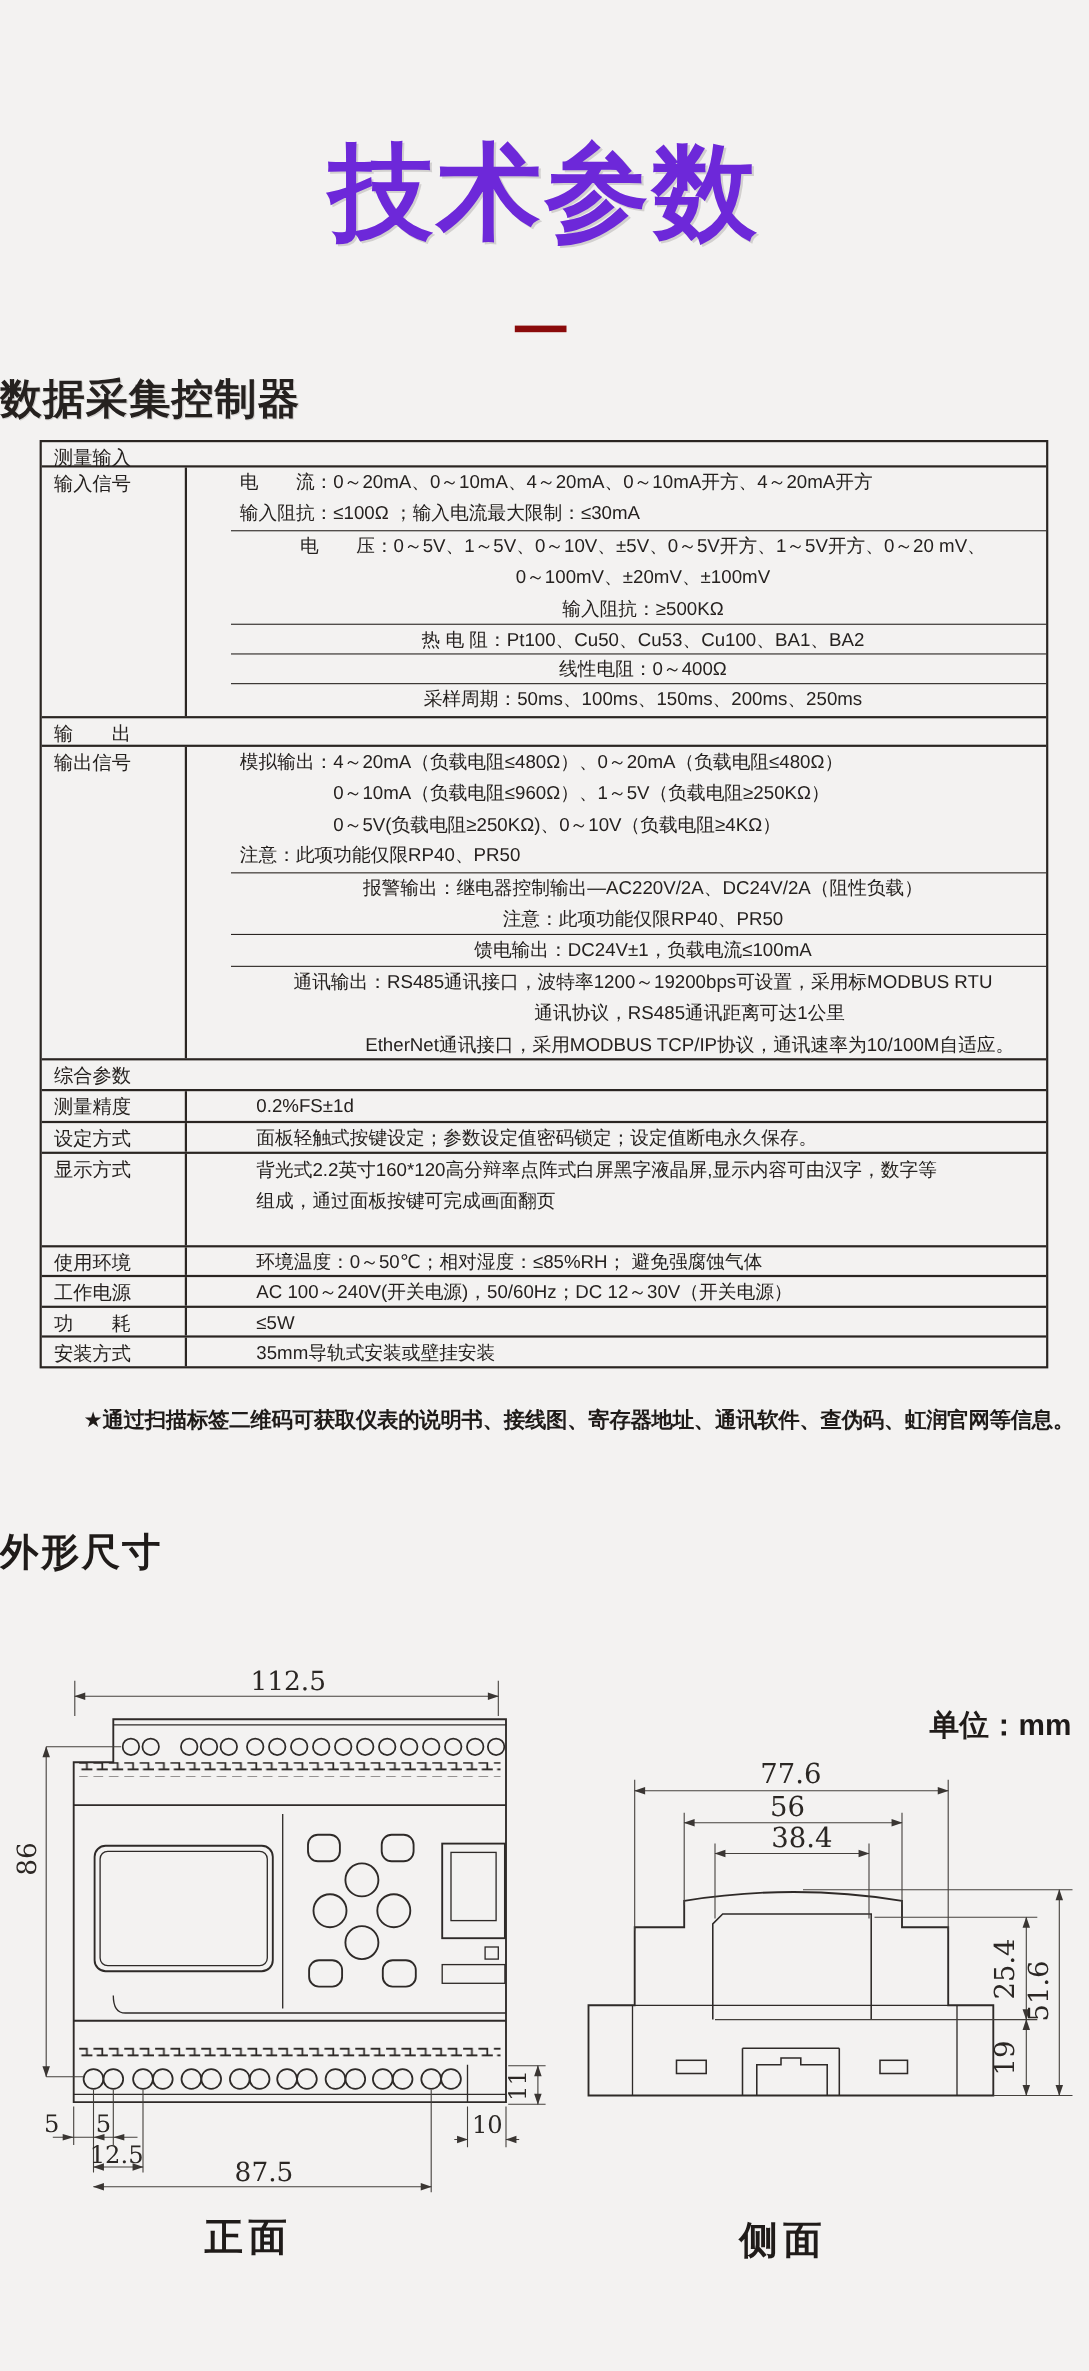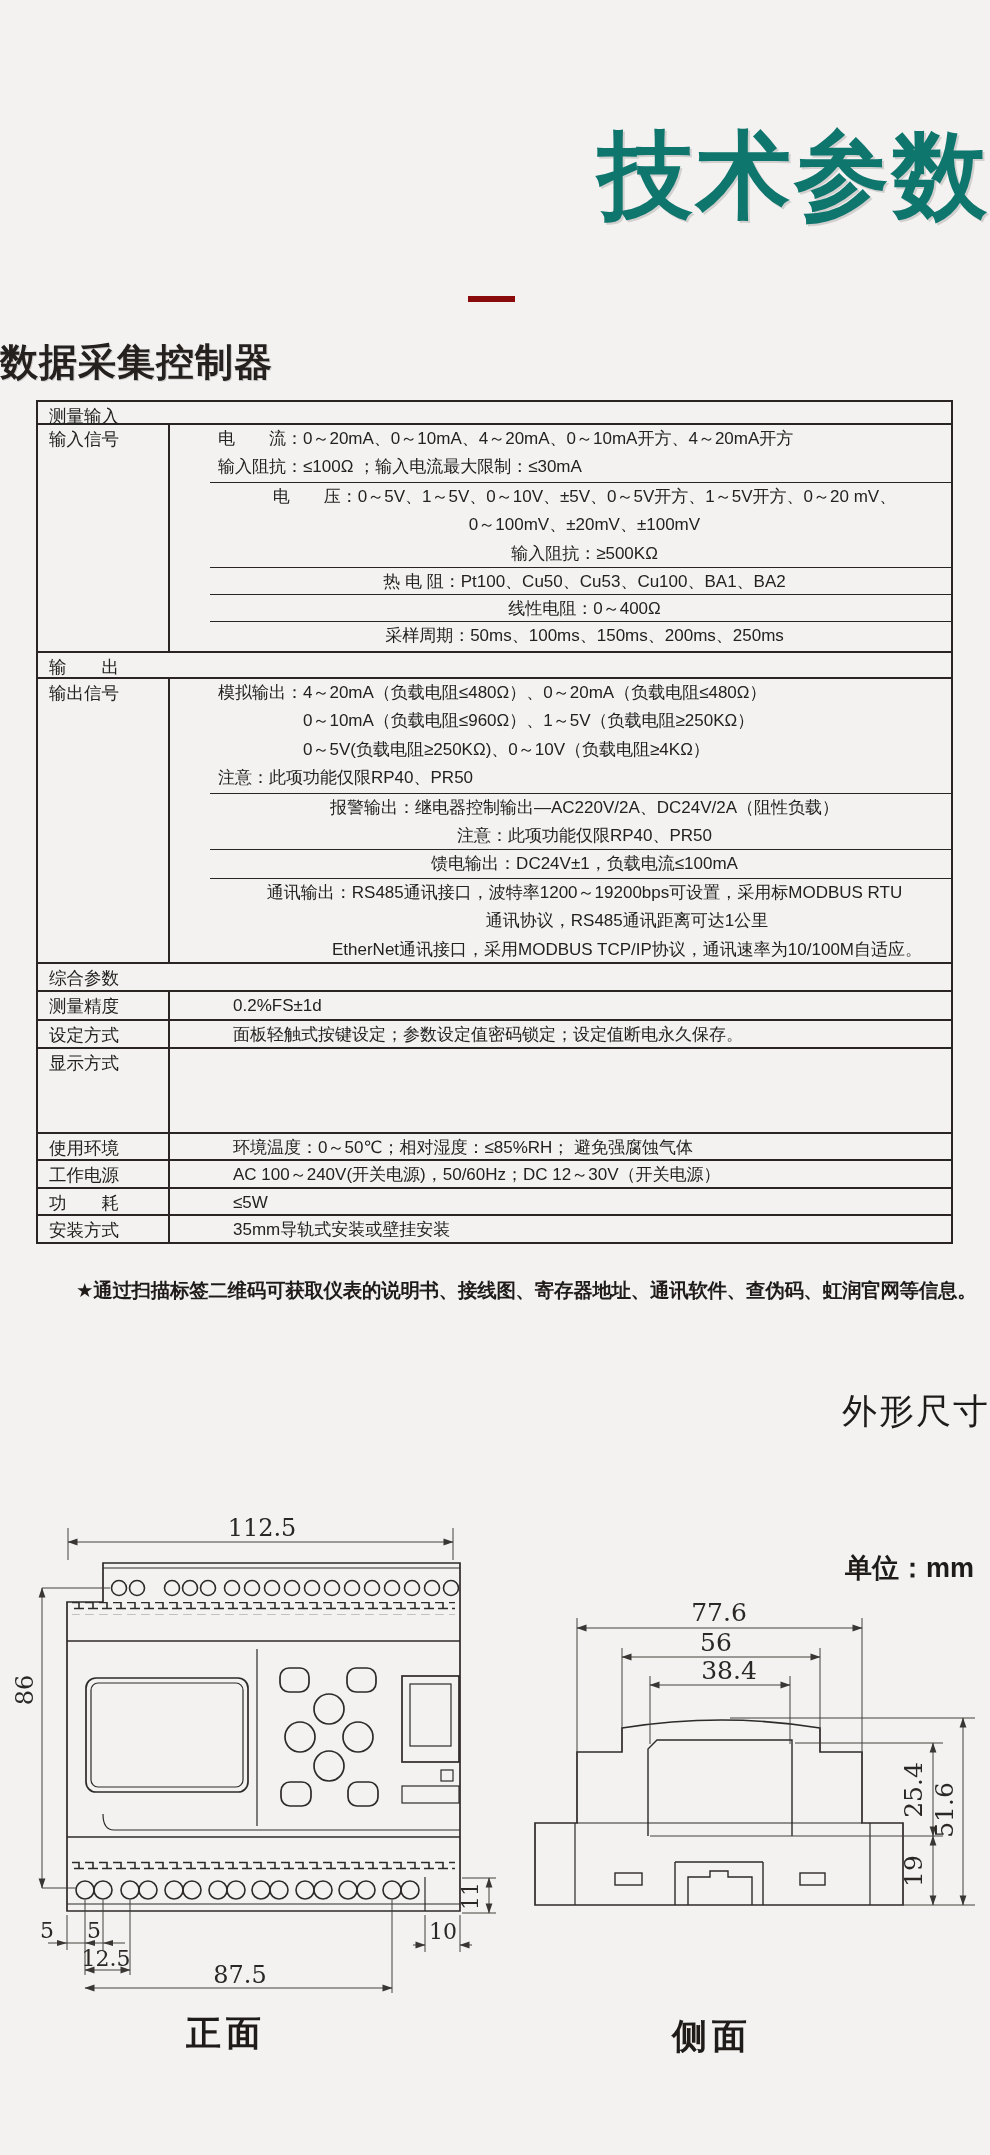--- a/index.html
+++ b/index.html
@@ -4,23 +4,23 @@
 <style>
   html,body{margin:0;padding:0;}
   body{
     width:990px;height:2155px;position:relative;
     background:#f3f2f1;color:#25211f;
     font-family:"Liberation Sans","DejaVu Sans",sans-serif;
     overflow:hidden;
   }
   .abs{position:absolute;}
   .main-title{
-    left:0;right:0;top:126px;text-align:right;
+    left:0;right:0;top:126px;text-align:center;
     font-size:95px;font-weight:900;letter-spacing:3px;line-height:1.05;
-    color:#0f766e;text-shadow:2px 2px 0 rgba(150,147,144,.35);
+    color:#6d28d9;text-shadow:2px 2px 0 rgba(150,147,144,.35);
   }
   .dash{left:468px;top:296px;width:47px;height:6px;background:#8a0b0b;}
   .subtitle{
     left:0;right:0;top:337px;text-align:left;
     font-size:38px;font-weight:bold;color:#25211f;letter-spacing:1px;
     text-shadow:1px 1px 0 rgba(150,147,144,.35);
   }
   
   .tbl{
     left:36px;top:400px;width:917px;box-sizing:border-box;
@@ -47,22 +47,22 @@
     line-height:26px;white-space:pre-line;overflow:hidden;
   }
   .h21{height:21px}.h26{height:26px}.h27{height:27px}.h28{height:28px}
   .h29{height:29px}.h30{height:30px}.h56{height:56px}.h57{height:57px}
   .h84{height:84px}.h85{height:85px}.h114{height:114px}
   .note{
     left:36px;top:1277px;width:930px;font-size:19.5px;font-weight:bold;
     white-space:nowrap;letter-spacing:-0.3px;color:#1f1b19;margin-left:40px;
   }
   .dims-title{
-    left:0;right:0;top:1388px;text-align:right;
-    font-size:35px;font-weight:normal;color:#1f1b19;letter-spacing:2px;
+    left:0;right:0;top:1388px;text-align:left;
+    font-size:35px;font-weight:bold;color:#1f1b19;letter-spacing:2px;
   }
   svg text{font-family:"DejaVu Serif","Liberation Serif",serif;fill:#2b2724;}
   svg text.cjk{font-family:"Liberation Sans","DejaVu Sans",sans-serif;font-weight:bold;fill:#1f1b19;}
 </style>
 </head>
 <body>
 
 <div class="abs main-title">技术参数</div>
 <div class="abs dash"></div>
 <div class="abs subtitle">数据采集控制器</div>
@@ -114,20 +114,22 @@
   <div class="tr h29">
     <div class="lab vr">测量精度</div>
     <div class="val">0.2%FS±1d</div>
   </div>
   <div class="tr h28">
     <div class="lab vr">设定方式</div>
     <div class="val">面板轻触式按键设定；参数设定值密码锁定；设定值断电永久保存。</div>
   </div>
   <div class="tr h85">
     <div class="lab vr">显示方式</div>
+    <div class="val" style="line-height:28.3px">背光式2.2英寸160*120高分辩率点阵式白屏黑字液晶屏,显示内容可由汉字，数字等
+组成，通过面板按键可完成画面翻页</div>
   </div>
   <div class="tr h27">
     <div class="lab vr">使用环境</div>
     <div class="val">环境温度：0～50℃；相对湿度：≤85%RH；  避免强腐蚀气体</div>
   </div>
   <div class="tr h28">
     <div class="lab vr">工作电源</div>
     <div class="val">AC 100～240V(开关电源)，50/60Hz；DC 12～30V（开关电源）</div>
   </div>
   <div class="tr h27">

